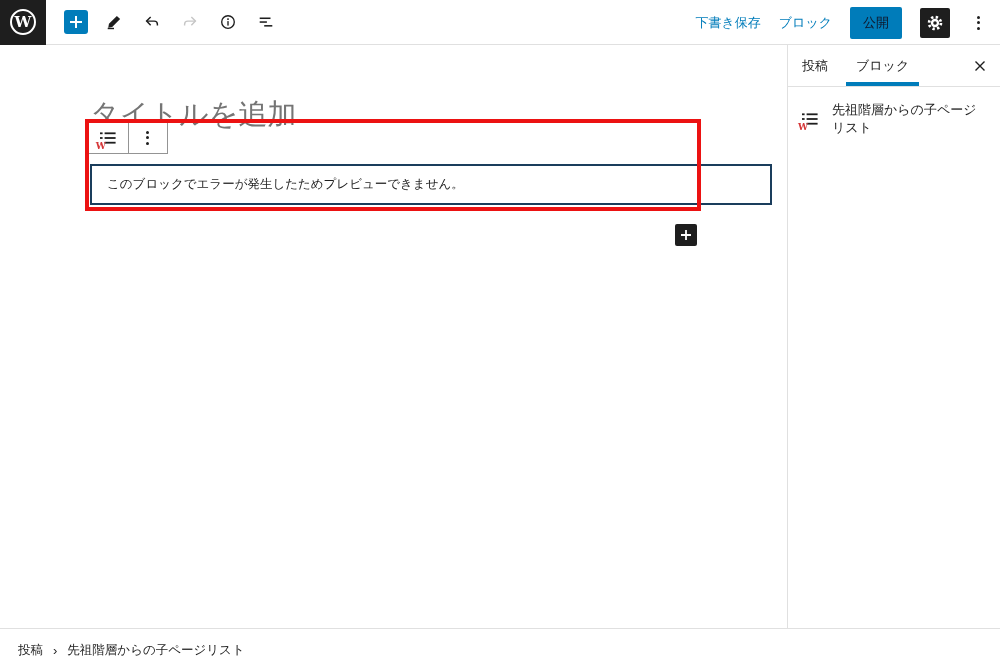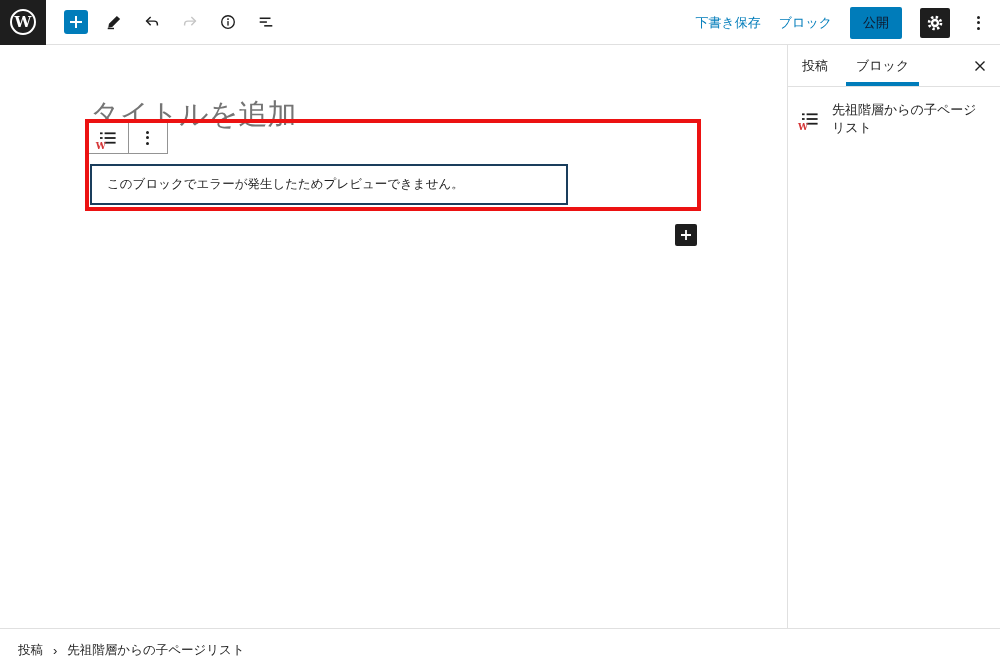--- a/index.html
+++ b/index.html
@@ -55,21 +55,21 @@
     font-family:"DejaVu Serif","Liberation Serif",serif;
     font-size:29px; color:#757575; white-space:nowrap;
   }
   .block-toolbar {
     position:absolute; left:87px; top:76px; width:81px; height:33px;
     background:#fff; border:1px solid #949494; display:flex; z-index:5;
   }
   .bt-cell { width:40px; height:100%; display:flex; align-items:center; justify-content:center; cursor:pointer; background:#fff; border:none; }
   .bt-cell + .bt-cell { border-left:1px solid #949494; }
   .error-block {
-    position:absolute; left:90px; top:119px; width:478px; height:41px;
+    position:absolute; left:90px; top:119px; width:682px; height:41px;
     border:2px solid #1a3d5c; background:#fff;
     display:flex; align-items:center; padding-left:15px;
     font-size:12.5px; color:#1e1e1e;
   }
   .block-appender {
     position:absolute; left:675px; top:179px; width:22px; height:22px;
     background:#1e1e1e; border:none; border-radius:2px;
     display:flex; align-items:center; justify-content:center; cursor:pointer;
   }
   .annotation-rect {

